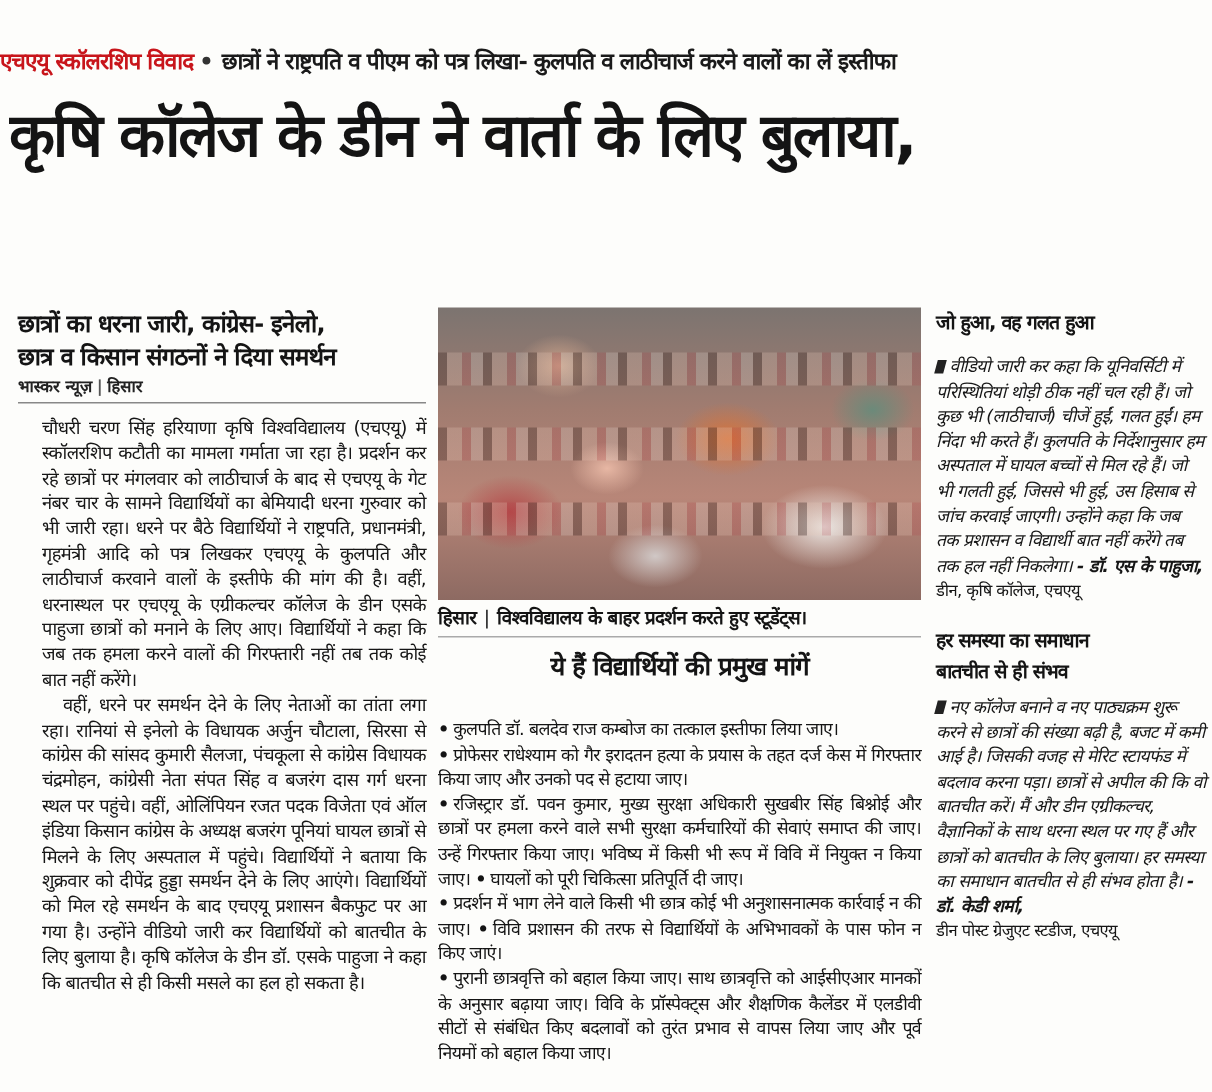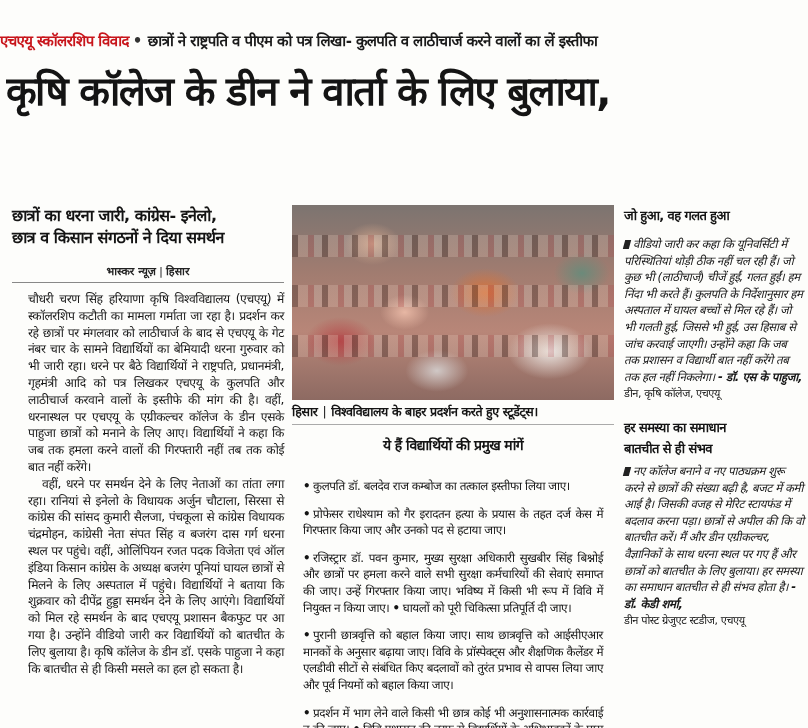--- a/index.html
+++ b/index.html
@@ -21,21 +21,21 @@
       white-space: nowrap;
     }
     .headline div { height: 62px; overflow: hidden; }
 
     
     .left-col { position: absolute; left: 12px; top: 205px; width: 272px; }
     .subhead {
       font-size: 16px; font-weight: bold; line-height: 22px; letter-spacing: -0.5px; white-space: nowrap;
     }
     .byline {
-      text-align: center; font-size: 11px; font-weight: bold; margin: 14px 0 4px; color: #222;
+      font-size: 11px; font-weight: bold; margin: 0 0 4px; color: #222;
     }
     .byline .sep { margin: 0 3px; color: #555; }
     .rule { height: 1px; background: #888; margin: 0 0 8px; }
     .body-text {
       font-size: 12.2px; line-height: 16.8px; text-align: justify; letter-spacing: -0.4px; color: #161616;
     }
     .body-text p { margin-bottom: 0; margin-left: 16px; }
     .body-text p.indent { text-indent: 14px; }
 
     
@@ -59,27 +59,27 @@
       position: absolute; left: 292px; top: 404px; width: 322px;
       font-size: 12.5px; font-weight: bold; line-height: 16px; white-space: nowrap; letter-spacing: -0.4px;
     }
     .caption .place { font-weight: bold; }
     .caption .bar { margin: 0 5px; font-weight: normal; }
     .caption-rule { position: absolute; left: 292px; top: 424px; width: 322px; height: 1px; background: #aaa; }
 
     
     .demands { position: absolute; left: 292px; top: 432px; width: 322px; }
     .demands-title {
-      text-align: center; font-size: 14px; font-weight: bold; line-height: 26px; letter-spacing: -0.6px; margin-bottom: 20px;
+      text-align: center; font-size: 17px; font-weight: bold; line-height: 26px; letter-spacing: -0.6px; margin-bottom: 20px;
     }
     .demands-text {
       font-size: 11.8px; line-height: 16.6px; letter-spacing: -0.45px; text-align: justify;
     }
     .demands-text .bullet { font-weight: bold; margin-right: 3px; }
-    .demands-text p { margin: 11px; }
+    .demands-text p { margin: 0; }
 
     
     .right-col { position: absolute; left: 624px; top: 205px; width: 180px; }
     .right-head {
       font-size: 13px; font-weight: bold; line-height: 21px; letter-spacing: -0.6px; white-space: nowrap;
     }
     .right-text {
       font-size: 11.6px; line-height: 16.6px; font-style: italic; letter-spacing: -0.4px; color: #161616;
     }
     .right-text .marker { display: inline-block; width: 6px; height: 9px; background: #222; transform: skewX(-15deg); margin-right: 3px; vertical-align: -1px; }
@@ -124,22 +124,22 @@
   <span class="place">हिसार</span><span class="bar">|</span><span>विश्वविद्यालय के बाहर प्रदर्शन करते हुए स्टूडेंट्स।</span>
 </div>
 <div class="caption-rule"></div>
 
 <div class="demands">
   <div class="demands-title">ये हैं विद्यार्थियों की प्रमुख मांगें</div>
   <div class="demands-text">
     <p><span class="bullet">•</span><span>कुलपति डॉ. बलदेव राज कम्बोज का तत्काल इस्तीफा लिया जाए।</span></p>
     <p><span class="bullet">•</span><span>प्रोफेसर राधेश्याम को गैर इरादतन हत्या के प्रयास के तहत दर्ज केस में गिरफ्तार किया जाए और उनको पद से हटाया जाए।</span></p>
     <p><span class="bullet">•</span><span>रजिस्ट्रार डॉ. पवन कुमार, मुख्य सुरक्षा अधिकारी सुखबीर सिंह बिश्नोई और छात्रों पर हमला करने वाले सभी सुरक्षा कर्मचारियों की सेवाएं समाप्त की जाए। उन्हें गिरफ्तार किया जाए। भविष्य में किसी भी रूप में विवि में नियुक्त न किया जाए।</span> <span class="bullet">•</span><span>घायलों को पूरी चिकित्सा प्रतिपूर्ति दी जाए।</span></p>
+    <p><span class="bullet">•</span><span>प्रदर्शन में भाग लेने वाले किसी भी छात्र कोई भी अनुशासनात्मक कार्रवाई न की जाए।</span> <span class="bullet">•</span><span>विवि प्रशासन की तरफ से विद्यार्थियों के अभिभावकों के पास फोन न किए जाएं।</span></p>
     <p><span class="bullet">•</span><span>पुरानी छात्रवृत्ति को बहाल किया जाए। साथ छात्रवृत्ति को आईसीएआर मानकों के अनुसार बढ़ाया जाए। विवि के प्रॉस्पेक्ट्स और शैक्षणिक कैलेंडर में एलडीवी सीटों से संबंधित किए बदलावों को तुरंत प्रभाव से वापस लिया जाए और पूर्व नियमों को बहाल किया जाए।</span></p>
-    <p><span class="bullet">•</span><span>प्रदर्शन में भाग लेने वाले किसी भी छात्र कोई भी अनुशासनात्मक कार्रवाई न की जाए।</span> <span class="bullet">•</span><span>विवि प्रशासन की तरफ से विद्यार्थियों के अभिभावकों के पास फोन न किए जाएं।</span></p>
   </div>
 </div>
 
 <div class="right-col">
   <div class="right-head">जो हुआ, वह गलत हुआ</div>
   <div class="right-text block1">
     <span class="marker"></span><span>वीडियो जारी कर कहा कि यूनिवर्सिटी में परिस्थितियां थोड़ी ठीक नहीं चल रही हैं। जो कुछ भी (लाठीचार्ज) चीजें हुईं, गलत हुईं। हम निंदा भी करते हैं। कुलपति के निर्देशानुसार हम अस्पताल में घायल बच्चों से मिल रहे हैं। जो भी गलती हुई, जिससे भी हुई, उस हिसाब से जांच करवाई जाएगी। उन्होंने कहा कि जब तक प्रशासन व विद्यार्थी बात नहीं करेंगे तब तक हल नहीं निकलेगा।</span>
     <span class="quote-by">- डॉ. एस के पाहुजा,</span><br>
     <span class="quote-role">डीन, कृषि कॉलेज, एचएयू</span>
   </div>

